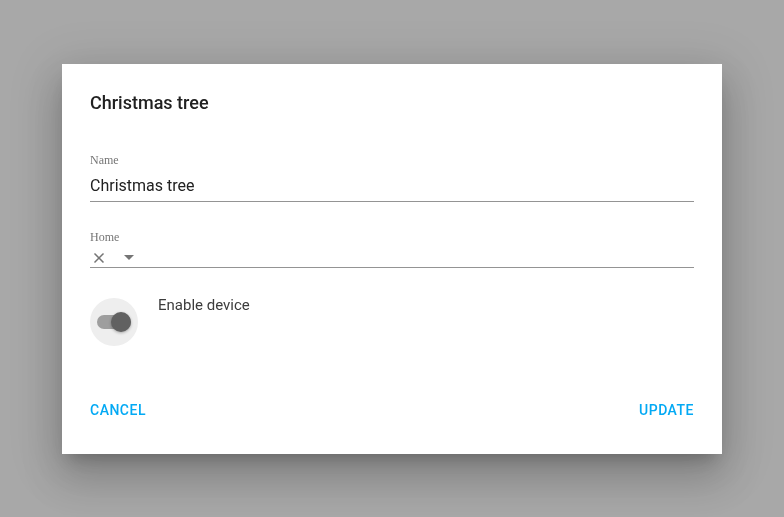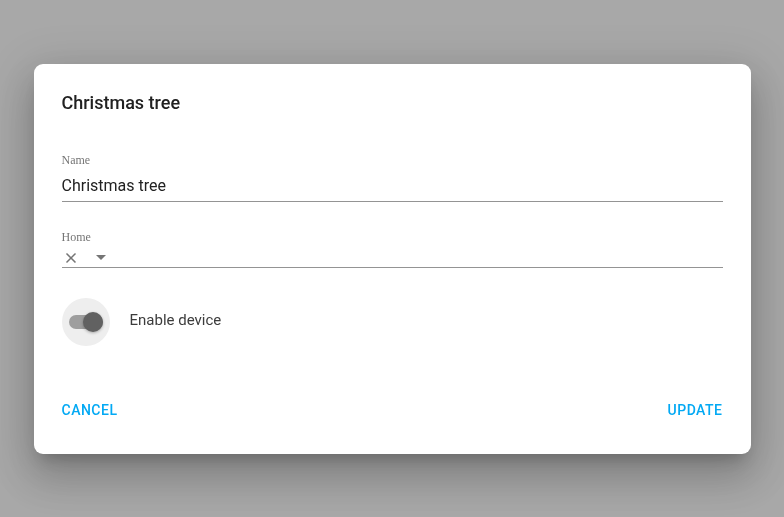--- a/index.html
+++ b/index.html
@@ -11,22 +11,22 @@
       font-family: -apple-system, BlinkMacSystemFont, "Segoe UI", Roboto, sans-serif;
       background: #a8a8a8;
       width: 784px;
       height: 517px;
       display: flex;
       align-items: center;
       justify-content: center;
     }
     .dialog {
       background: white;
-      width: 717px;
-      border-radius: 9px;
+      width: 660px;
+      border-radius: 0;
       box-shadow: 0 11px 15px -7px rgba(0,0,0,0.2), 0 24px 38px 3px rgba(0,0,0,0.14), 0 9px 46px 8px rgba(0,0,0,0.12);
       padding: 28px;
     }
     .dialog-title {
       font-size: 18px;
       font-weight: 500;
       color: #212121;
       margin-bottom: 40px;
     }
     .field {
@@ -66,21 +66,21 @@
       height: 18px;
       display: flex;
       align-items: center;
       justify-content: center;
       cursor: pointer;
       color: #757575;
     }
     .toggle-row {
       display: flex;
       gap: 20px;
-      align-items: center;
+      align-items: flex-start;
       margin-top: 4px;
       margin-bottom: 48px;
     }
     .toggle-circle {
       width: 48px;
       height: 48px;
       border-radius: 50%;
       background: #eeeeee;
       display: flex;
       align-items: center;

